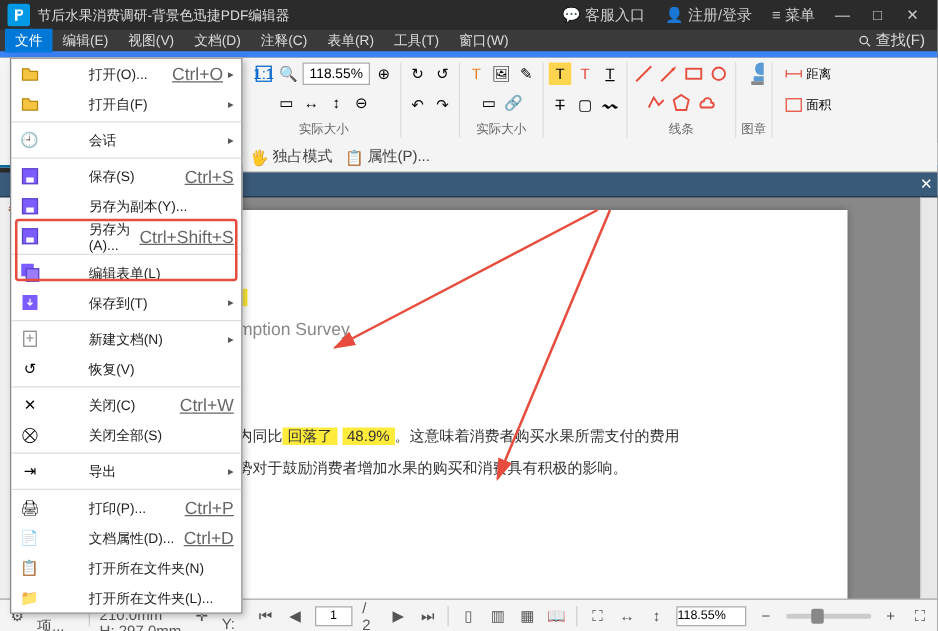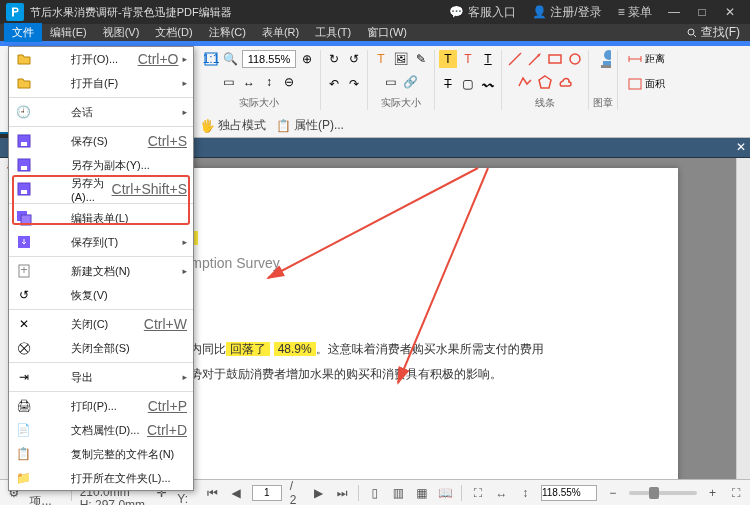--- a/index.html
+++ b/index.html
@@ -363,21 +363,21 @@
       <div class="fmlabel">打印(P)...</div>
       <div class="fmshort">Ctrl+P</div>
     </div>
   <div class="fmrow">
       <div class="fmicon">📄</div>
       <div class="fmlabel">文档属性(D)...</div>
       <div class="fmshort">Ctrl+D</div>
     </div>
   <div class="fmrow">
       <div class="fmicon">📋</div>
-      <div class="fmlabel">复制完整的文件名(N)</div>
+      <div class="fmlabel">打开所在文件夹(N)</div>
     </div>
   <div class="fmrow">
       <div class="fmicon">📁</div>
       <div class="fmlabel">打开所在文件夹(L)...</div>
     </div>
   <div class="redbox" style="top:128px;height:50px;"></div>
 </div>
 
 <div class="sidebar-left">
   <div class="sicon">🔖</div>

